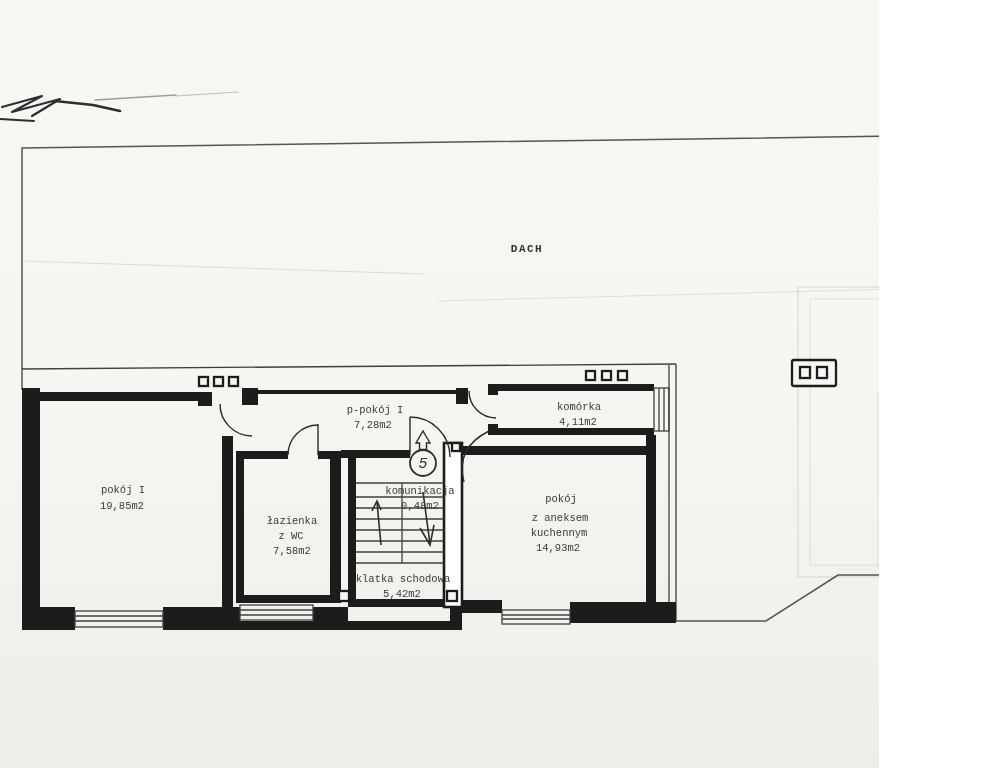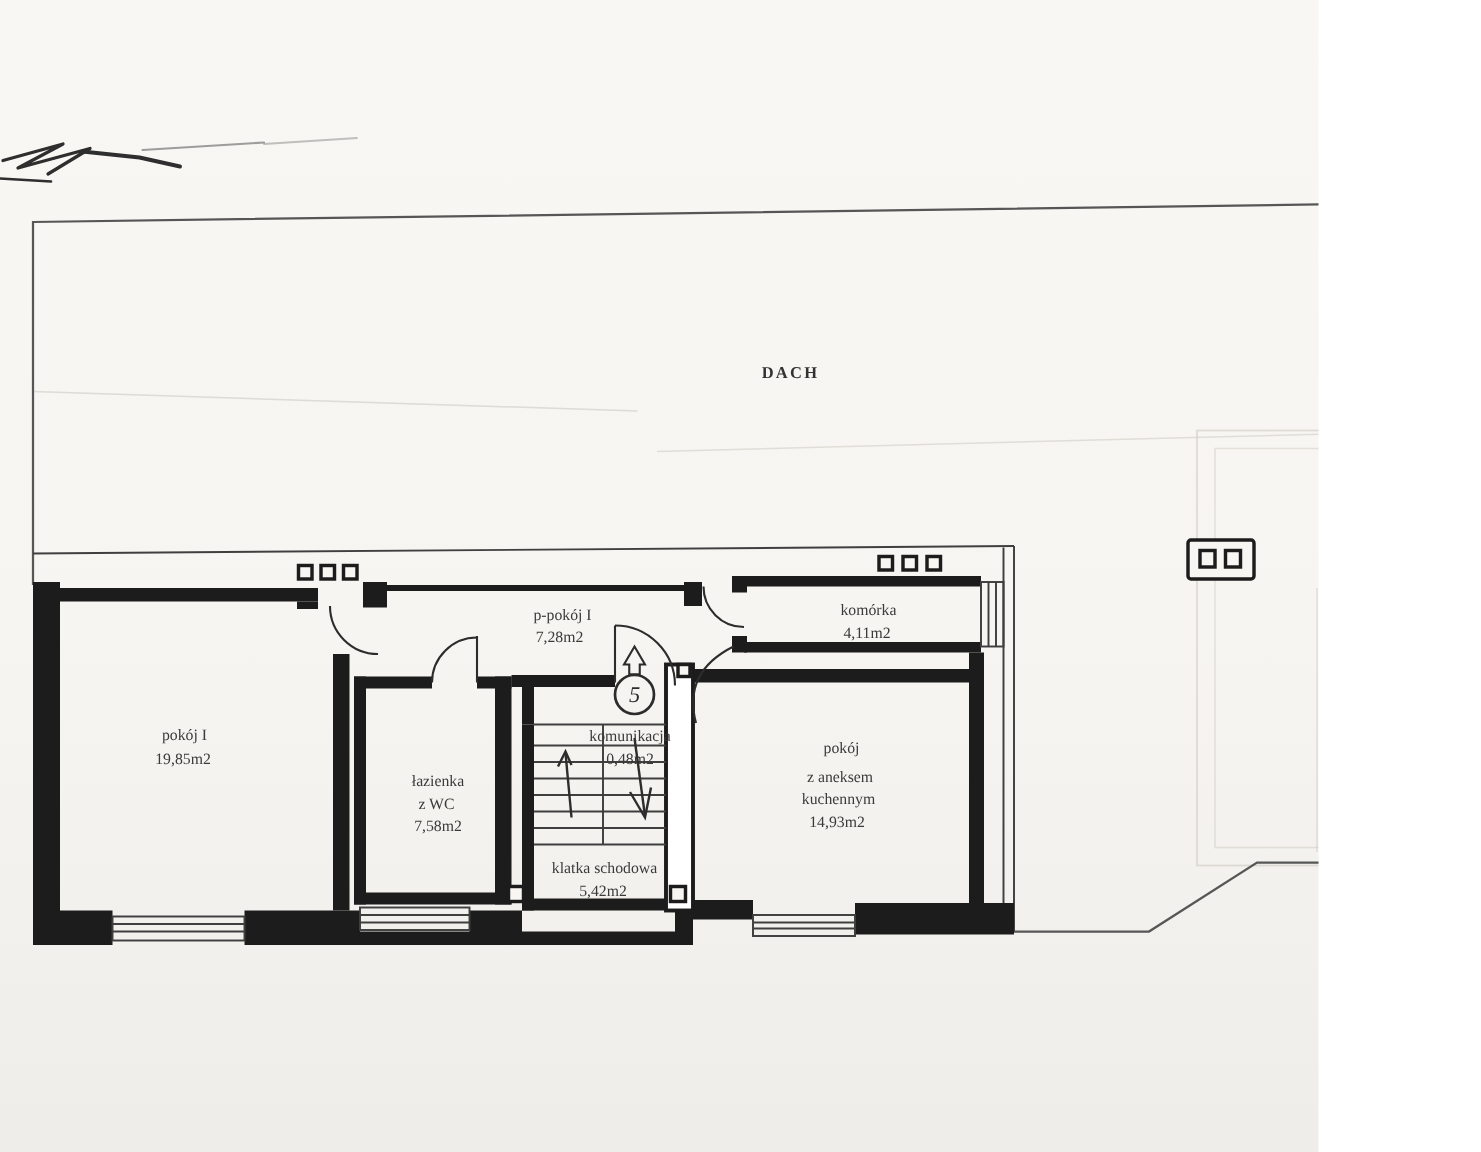--- a/index.html
+++ b/index.html
@@ -1,21 +1,21 @@
 <!DOCTYPE html>
 <html><head>
 <meta charset="utf-8">
 <style>
   html,body{margin:0;padding:0;}
   .page{
     position:relative;
     width:879px;height:768px;
     background:linear-gradient(180deg,#f8f7f4 0%,#f6f5f1 55%,#efede9 100%);
     overflow:hidden;
-    font-family:Liberation Serif, serif;
+    font-family:Liberation Mono, monospace;
   }
   svg{position:absolute;left:0;top:0;display:block;}
   .wall{fill:#1c1c1c;stroke:none;}
   .thin{stroke:#3f3f3f;stroke-width:1.3;fill:none;}
   .thin2{stroke:#2d2d2d;stroke-width:1.6;fill:none;}
   .boundary{stroke:#565656;stroke-width:1.5;fill:none;}
   .door{stroke:#2c2c2c;stroke-width:1.4;fill:none;}
   .sq{fill:#f7f6f3;stroke:#1c1c1c;stroke-width:2.3;}
   .whitecore{fill:#ffffff;stroke:#1c1c1c;stroke-width:2.6;}
   .lbl{fill:#3a3a3a;font-size:10.5px;text-anchor:middle;}

